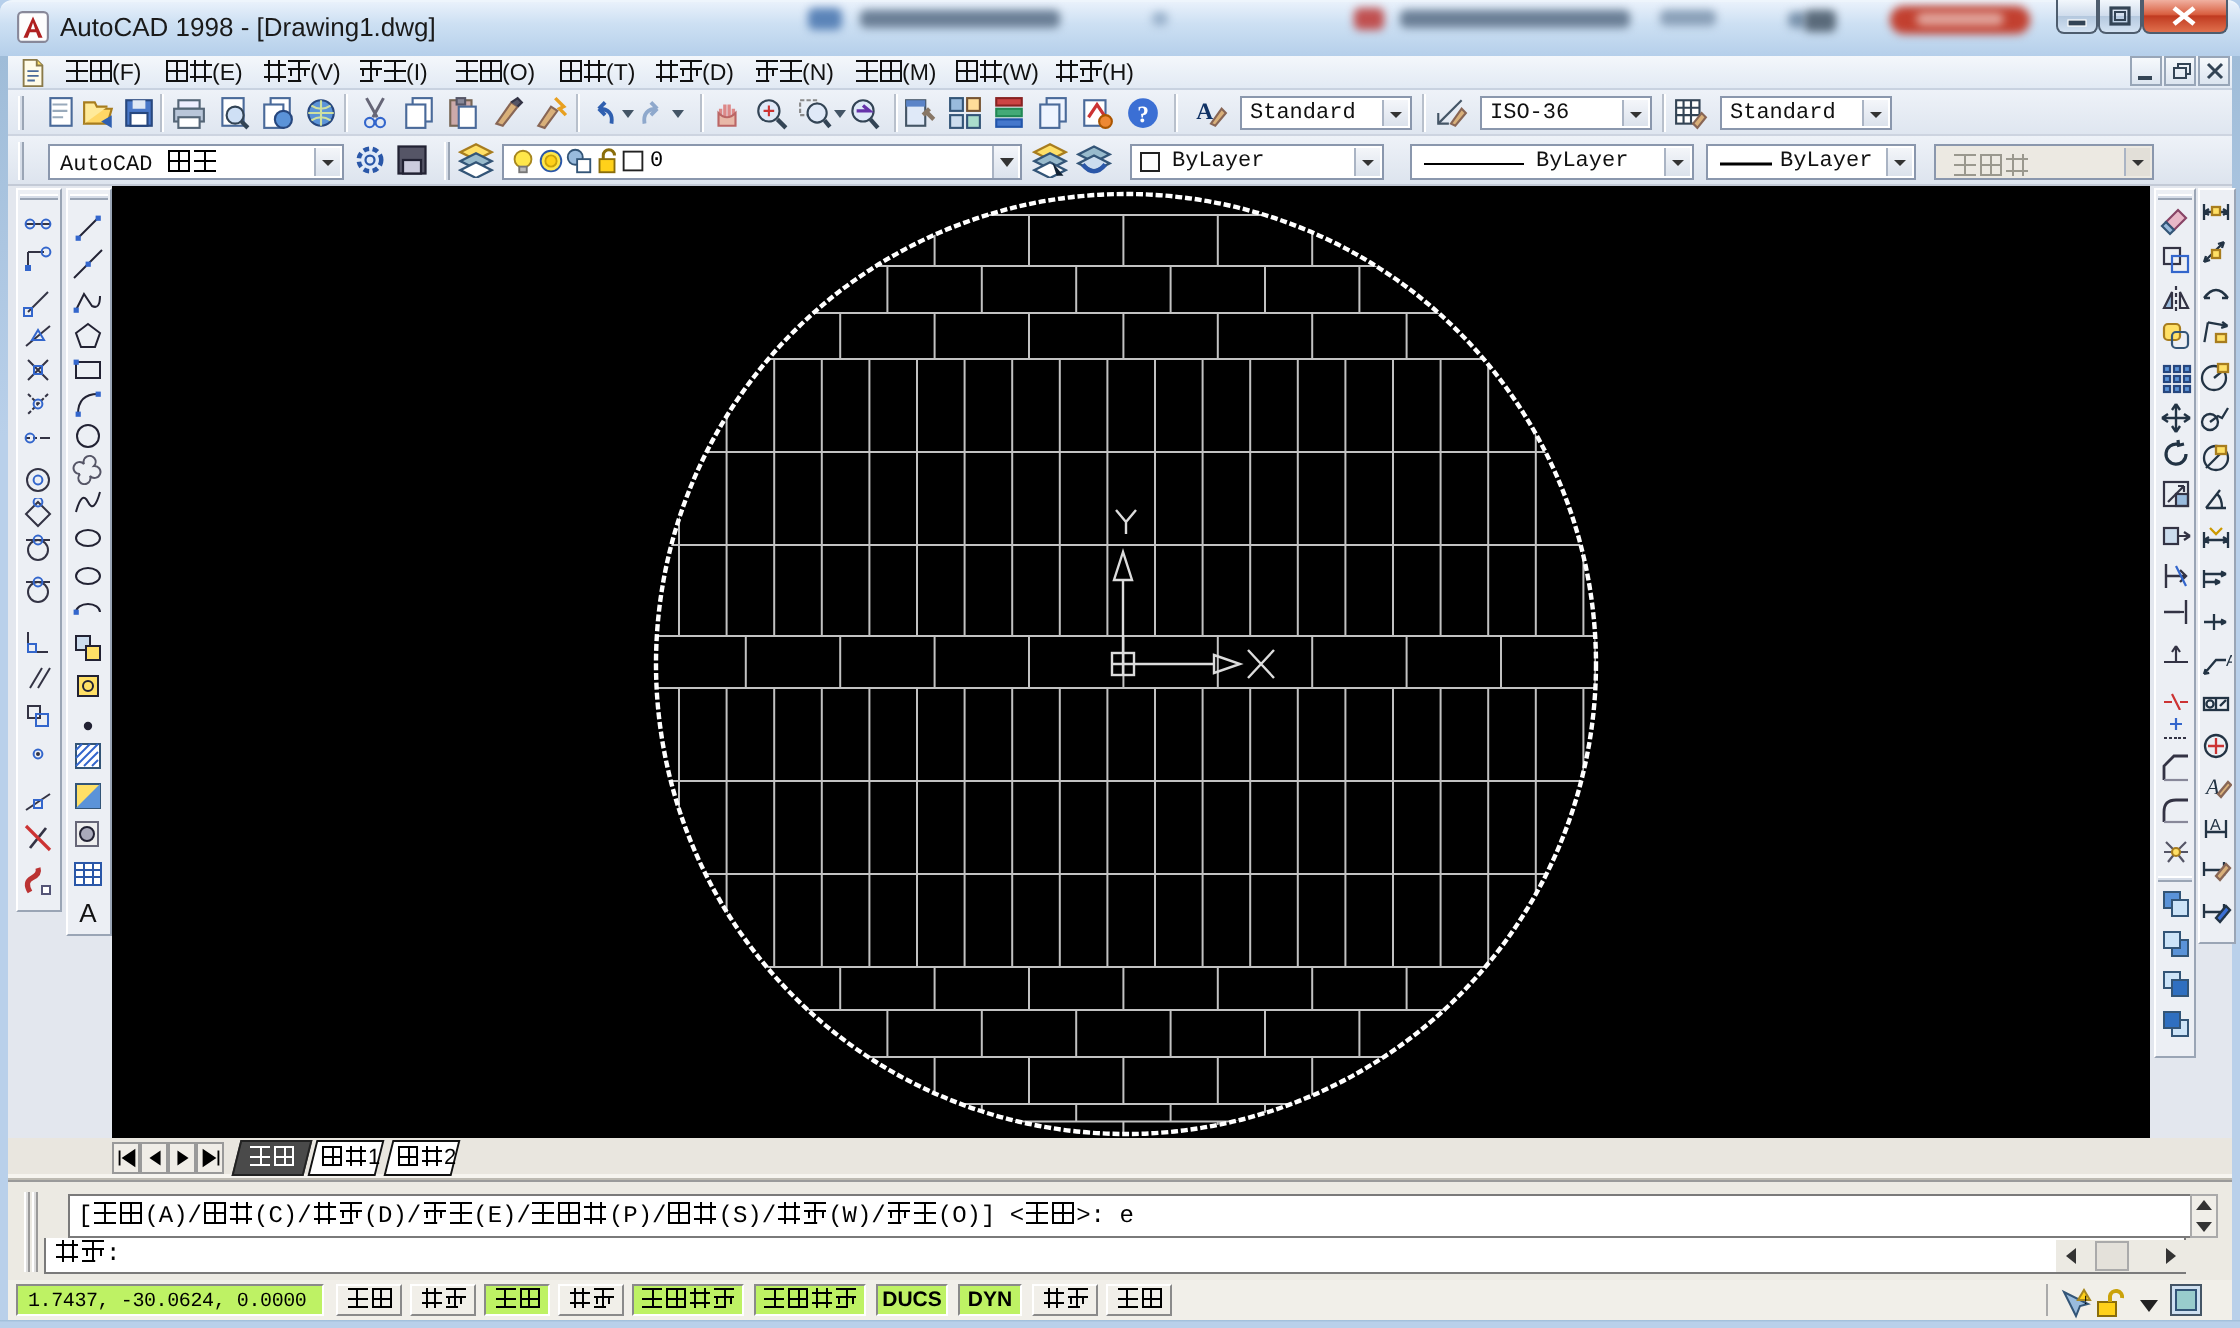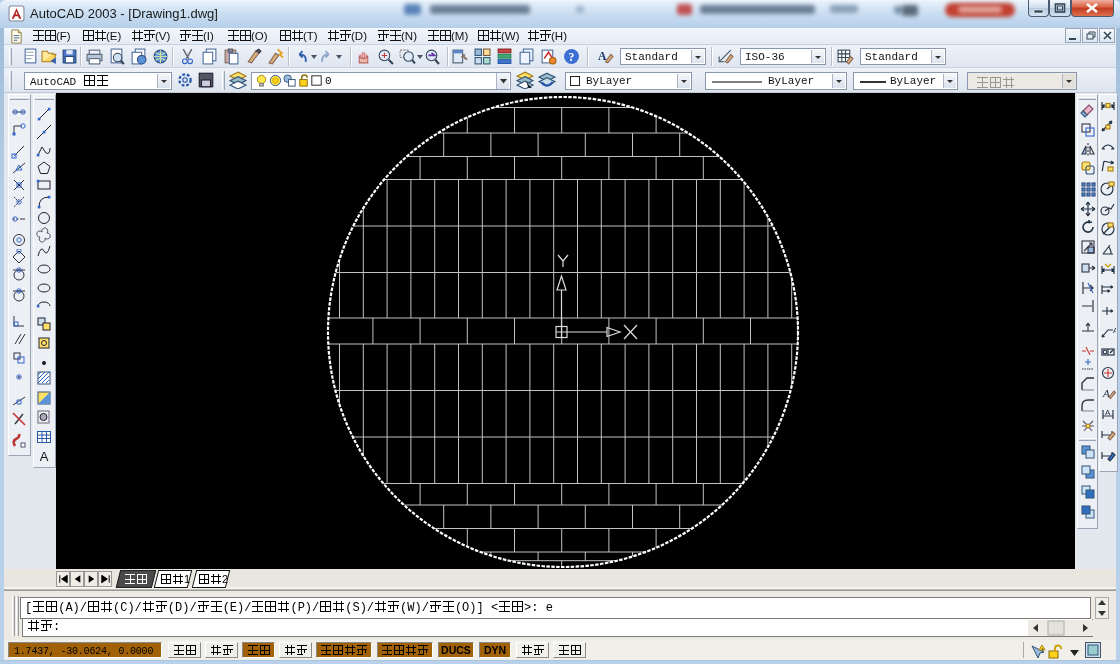--- a/index.html
+++ b/index.html
@@ -26,36 +26,36 @@
 .sidebar{top:93px;width:56px;height:476px;background:#e3e7ee}
 .vtb{position:absolute;background:#eceff4;border:1px solid #fff;border-right-color:#9aa5b5;border-bottom-color:#9aa5b5}
 .tabbar{left:4px;top:569px;width:1112px;height:21px;background:#e9e6df;border-bottom:1px solid #bdbab2;box-shadow:inset 0 -2px 0 #f6f4ef}
 .navbtn{position:absolute;top:571px;width:14px;height:16px;background:#f0ede7;border:1px solid #999;color:#000;font-size:8px;text-align:center;line-height:15px}
 .tab{position:absolute;top:570px;height:18px;font-size:11px;line-height:17px;text-align:center}
 .cmdwin{left:4px;top:590px;width:1112px;height:50px;background:#eceae3;border-top:1px solid #9a9a9a}
 .cmdbox{position:absolute;background:#fff;border:1px solid #7a7a7a;font-family:"Liberation Mono",monospace;font-size:12px;color:#000}
 .statusbar{left:4px;top:640px;width:1112px;height:20px;background:#f1efe9;font-size:11px;color:#000}
 .sbtn{position:absolute;top:642px;height:16px;line-height:15px;text-align:center;font-size:11px}
 .sbtn.up{border:1px solid;border-color:#fff #8a8a8a #8a8a8a #fff;background:#f1efe9}
-.sbtn.dn{border:1px solid;border-color:#8a8a8a #fff #fff #8a8a8a;background:#a16207}
+.sbtn.dn{border:1px solid;border-color:#8a8a8a #fff #fff #8a8a8a;background:#bef264}
 .winborder{background:linear-gradient(#9fbcd8,#b9d0ea 30%,#b9d0ea)}
 .capbtn{position:absolute;top:0;height:17px;border:1px solid #4e5d6e;border-top:none;border-radius:0 0 4px 4px}
 .blur{position:absolute;filter:blur(2px);border-radius:3px}
 .mdibtn{position:absolute;top:28px;width:16px;height:15px;background:linear-gradient(#f6f9fc,#dce5f0);border:1px solid #98a6b8;color:#345;font-size:9px;text-align:center;line-height:13px}
 
 </style></head><body>
 <div class="abs winborder" style="left:0;top:28px;width:4px;height:632px"></div>
 <div class="abs winborder" style="left:1116px;top:28px;width:4px;height:632px"></div>
 <div class="abs winborder" style="left:0;top:660px;width:1120px;height:4px"></div>
 <div class="abs titlebar"></div>
 <svg class="ic" style="left:8px;top:5px" width="17" height="17" viewBox="0 0 16 16">
     <rect x="1" y="1" width="14" height="14" rx="2" fill="#fdfdfd" stroke="#889"></rect>
     <path d="M8 3 L12.5 13 L10.5 13 L9.5 10.5 L6.5 10.5 L5.5 13 L3.5 13 Z M8 6 L7 9 L9 9 Z" fill="#b02020"></path>
   </svg>
-<div class="abs" style="left:30px;top:6px;font-size:13px;color:#1a1a1a">AutoCAD 2003 - [Drawing1.dwg]</div>
+<div class="abs" style="left:30px;top:6px;font-size:13px;color:#1a1a1a">AutoCAD 1998 - [Drawing1.dwg]</div>
 <div class="blur" style="left:404px;top:4px;width:17px;height:11px;background:#5b84b8"></div>
 <div class="blur" style="left:430px;top:5px;width:100px;height:9px;background:#6b7f96"></div>
 <div class="blur" style="left:576px;top:6px;width:8px;height:7px;background:#9ab2cc"></div>
 <div class="blur" style="left:677px;top:4px;width:15px;height:11px;background:#c05050"></div>
 <div class="blur" style="left:700px;top:5px;width:115px;height:9px;background:#6b7f96"></div>
 <div class="blur" style="left:830px;top:5px;width:28px;height:8px;background:#8aa0b8"></div>
 <div class="blur" style="left:894px;top:6px;width:9px;height:8px;background:#7a93ad"></div>
 <div class="blur" style="left:902px;top:5px;width:16px;height:11px;background:#5a6a7a"></div>
 <div class="blur" style="left:945px;top:3px;width:70px;height:14px;background:#c24030;border-radius:8px"></div>
 <div class="blur" style="left:958px;top:6px;width:44px;height:7px;background:#e0a29a;border-radius:4px"></div>
@@ -989,21 +989,21 @@
     </svg></div>
 <div class="tab" style="left:118px;width:36px;background:#4a4a4a;color:#fff;border:1px solid #222;transform:skewX(-14deg)"></div>
 <div class="abs" style="left:124px;top:573px;color:#fff;font-size:11px"><i class="g s p1"></i><i class="g s p2"></i></div>
 <div class="tab" style="left:156px;width:34px;background:#fff;color:#000;border:1.5px solid #111;transform:skewX(-14deg)"></div>
 <div class="abs" style="left:160px;top:573px;color:#000;font-size:11px"><i class="g s p2"></i><i class="g s p3"></i>1</div>
 <div class="tab" style="left:194px;width:34px;background:#fff;color:#000;border:1.5px solid #111;transform:skewX(-14deg)"></div>
 <div class="abs" style="left:198px;top:573px;color:#000;font-size:11px"><i class="g s p2"></i><i class="g s p3"></i>2</div>
 <div class="abs cmdwin"></div>
 <div class="abs" style="left:12px;top:596px;width:3px;height:40px;border-left:1px solid #fff;border-right:1px solid #9a9a9a;background:#ddd"></div>
 <div class="abs" style="left:16px;top:596px;width:3px;height:40px;border-left:1px solid #fff;border-right:1px solid #9a9a9a;background:#ddd"></div>
-<div class="cmdbox" style="left:20px;top:597px;width:1071px;height:22px">
+<div class="cmdbox" style="left:34px;top:597px;width:1071px;height:22px">
     <div style="position:absolute;left:4px;top:3px;white-space:nowrap">[<i class="g p1"></i><i class="g p2"></i>(A)/<i class="g p2"></i><i class="g p3"></i>(C)/<i class="g p3"></i><i class="g p4"></i>(D)/<i class="g p4"></i><i class="g p1"></i>(E)/<i class="g p1"></i><i class="g p2"></i><i class="g p3"></i>(P)/<i class="g p2"></i><i class="g p3"></i>(S)/<i class="g p3"></i><i class="g p4"></i>(W)/<i class="g p4"></i><i class="g p1"></i>(O)]  &lt;<i class="g p1"></i><i class="g p2"></i>&gt;:  e</div>
   </div>
 <div class="cmdbox" style="left:22px;top:619px;width:1071px;height:18px;border-top:none">
     <div style="position:absolute;left:4px;top:1px"><i class="g p3"></i><i class="g p4"></i>:</div>
   </div>
 <div class="abs" style="left:1095px;top:597px;width:14px;height:22px;background:#f0eee8;border:1px solid #aaa"><svg width="12" height="20">
       <path d="M6 2 L10 7 L2 7 Z" fill="#333"></path>
       <path d="M2 13 L10 13 L6 18 Z" fill="#333"></path>
     </svg></div>
 <div class="abs" style="left:1028px;top:620px;width:65px;height:16px;background:#eceae3"><svg width="65" height="16">

